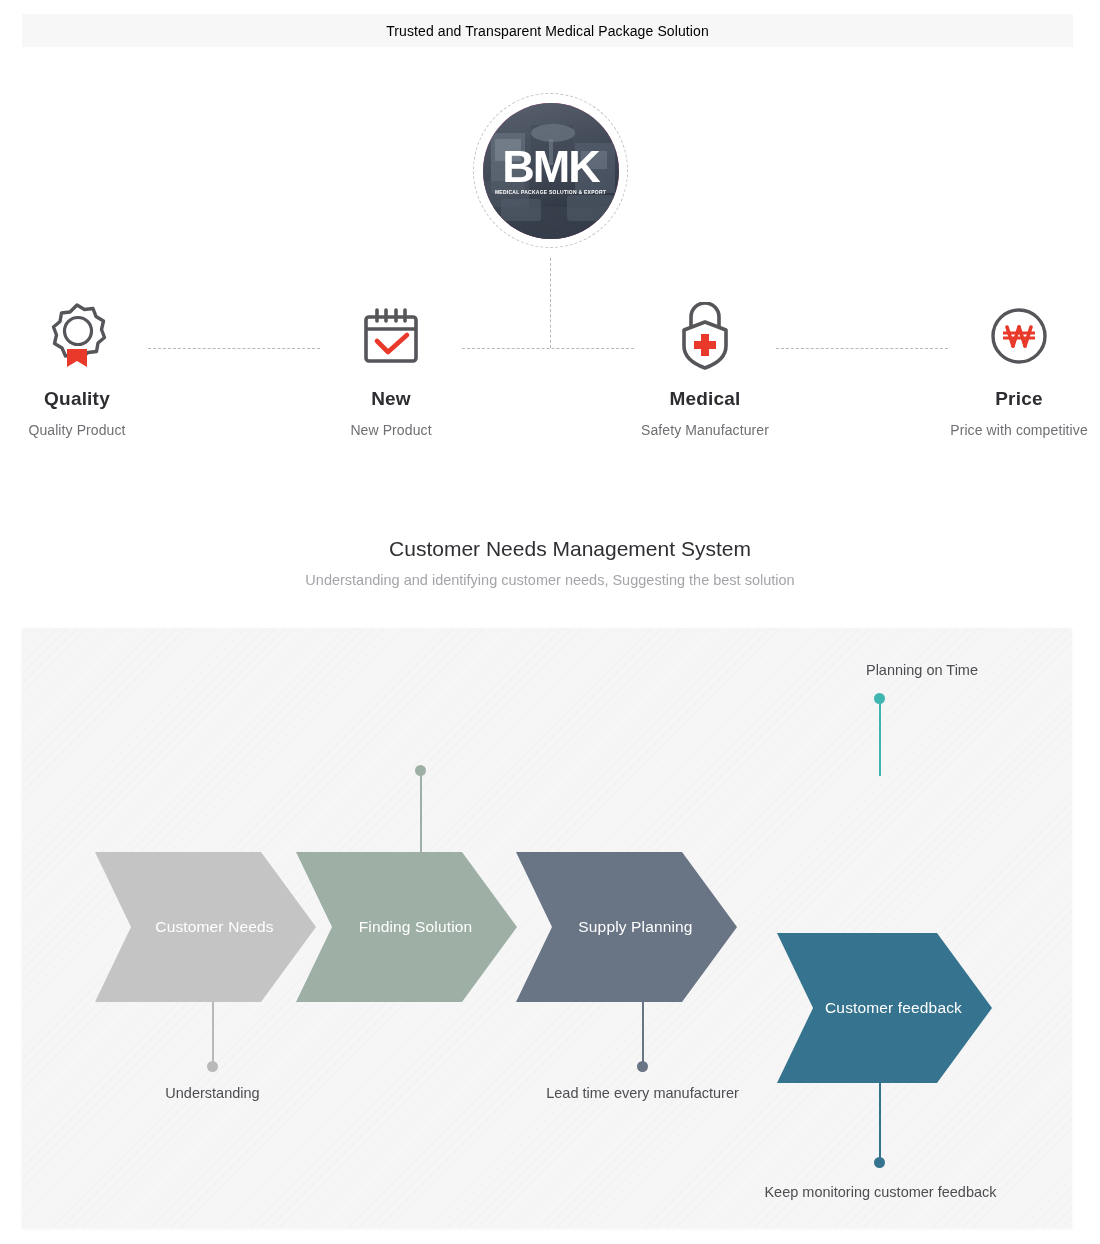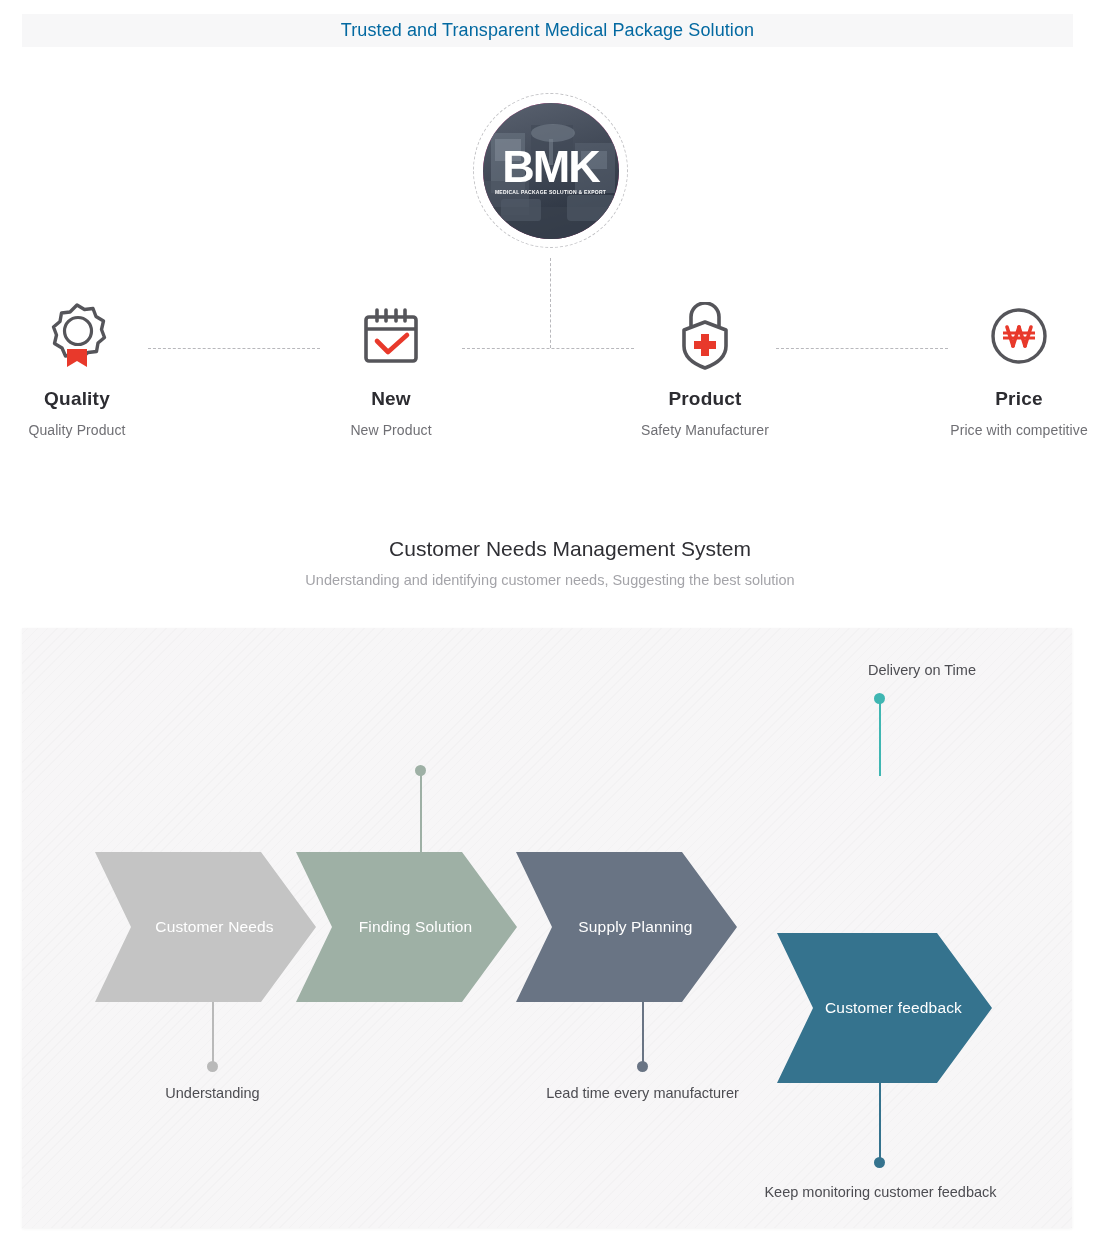--- a/index.html
+++ b/index.html
@@ -13,21 +13,21 @@
   #page { position: relative; width: 1100px; height: 1244px; }
 
   
   .banner {
     position: absolute; left: 22px; top: 14px;
     width: 1051px; height: 33px;
     background: #f7f7f8;
     display: flex; align-items: center; justify-content: center;
   }
   .banner-text {
-    font-size: 18px; color: #0369a1; letter-spacing: .1px;
+    font-size: 14px; color: #000000; letter-spacing: .1px;
     font-weight: 400;
   }
 
   
   .logo-wrap {
     position: absolute; left: 473px; top: 93px;
     width: 155px; height: 155px;
     border: 1px dashed #c3c3c6; border-radius: 50%;
     display: flex; align-items: center; justify-content: center;
   }
@@ -198,21 +198,21 @@
 
     <div class="feature f2">
       <div class="icon-box">
         <svg width="58" height="68" viewBox="0 0 58 68">
           <path d="M15 24 L15 15 A14 14 0 0 1 43 15 L43 24" fill="none" stroke="#55555a" stroke-width="3.6"></path>
           <path d="M29 20 L50 28 L50 44 C50 55 40 62 29 66 C18 62 8 55 8 44 L8 28 Z" fill="#ffffff" stroke="#55555a" stroke-width="3.6" stroke-linejoin="round"></path>
           <rect x="25" y="32" width="8" height="22" fill="#e8392b"></rect>
           <rect x="18" y="39" width="22" height="8" fill="#e8392b"></rect>
         </svg>
       </div>
-      <div class="f-title">Product</div>
+      <div class="f-title">Medical</div>
       <div class="f-desc">Safety Manufacturer</div>
     </div>
 
     <div class="feature f3">
       <div class="icon-box">
         <svg width="62" height="62" viewBox="0 0 62 62">
           <circle cx="31" cy="31" r="26" fill="none" stroke="#55555a" stroke-width="3.4"></circle>
           <g stroke="#e8392b" stroke-width="3.6" stroke-linecap="round" fill="none">
             <line x1="19" y1="22" x2="25" y2="41"></line>
             <line x1="31" y1="22" x2="25" y2="41"></line>
@@ -229,21 +229,21 @@
 
   </div>
 
   <div class="sec-title">Customer Needs Management System</div>
   <div class="sec-sub">Understanding  and identifying customer needs, Suggesting the best solution</div>
 
   <div class="panel">
 
     <div class="stem" style="left:857px; top:70px; height:78px; background:#3fb6b2;"></div>
     <div class="dot" style="left:852px; top:65px; background:#3fb6b2;"></div>
-    <div class="note" style="left:790px; top:32px; width:220px; text-align:center;">Delivery on Time</div>
+    <div class="note" style="left:790px; top:32px; width:220px; text-align:center;">Planning on Time</div>
 
     <div class="stem" style="left:398px; top:142px; height:86px; background:#9eb0a5;"></div>
     <div class="dot" style="left:393px; top:137px; background:#9eb0a5;"></div>
 
     <div class="stem" style="left:190px; top:374px; height:64px; background:#b9b9b9;"></div>
     <div class="dot" style="left:185px; top:433px; background:#b9b9b9;"></div>
     <div class="note" style="left:80px; top:455px; width:221px; text-align:center;">Understanding</div>
 
     <div class="stem" style="left:620px; top:374px; height:64px; background:#697484;"></div>
     <div class="dot" style="left:615px; top:433px; background:#697484;"></div>

